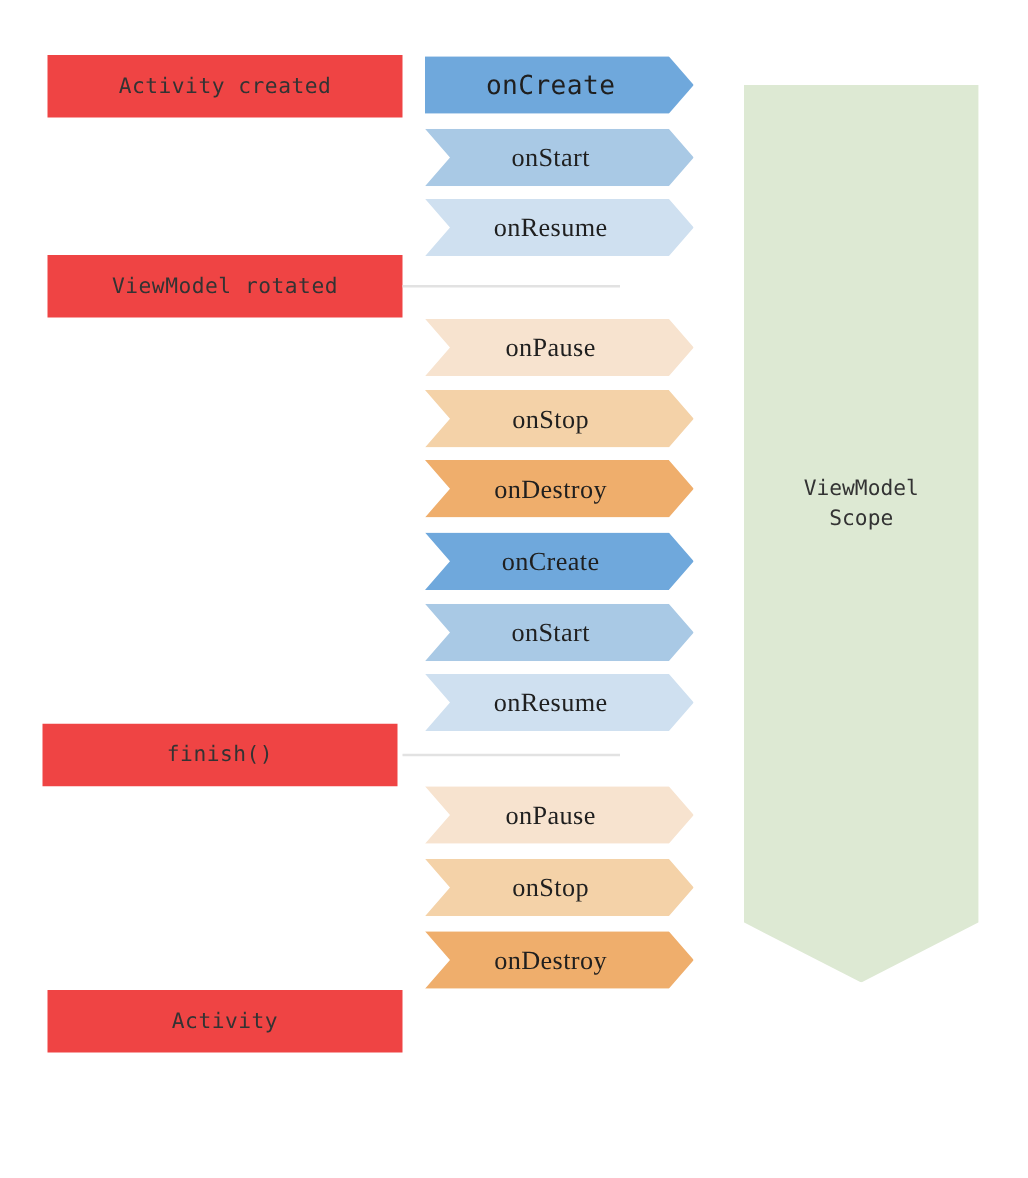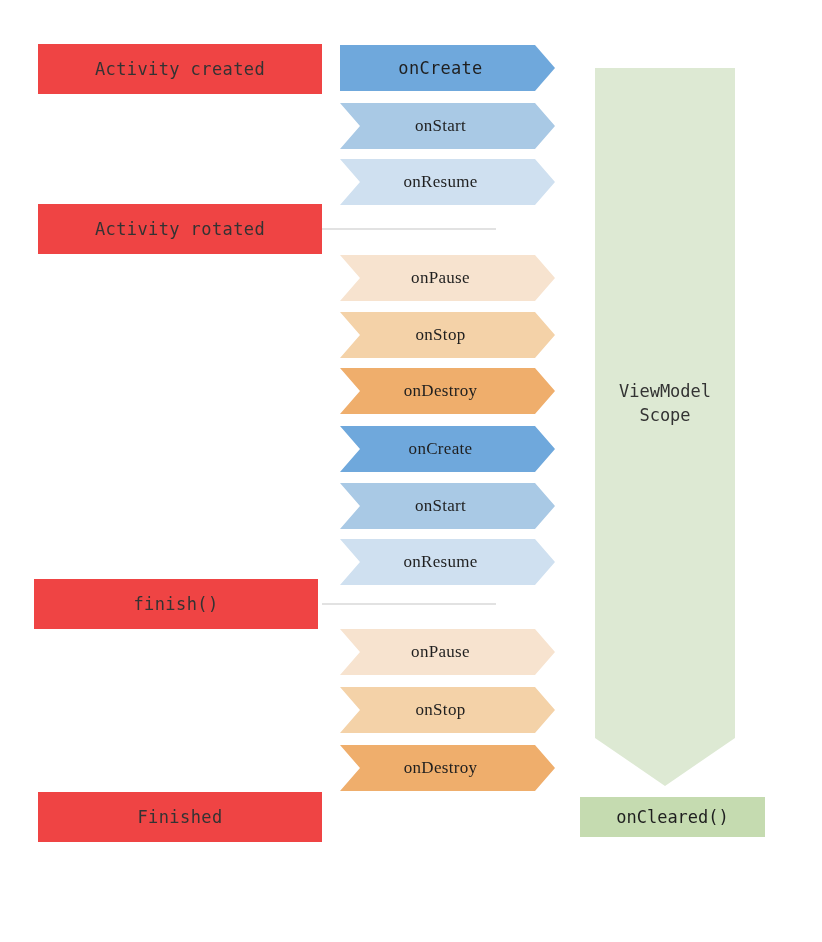--- a/index.html
+++ b/index.html
@@ -44,41 +44,41 @@
   
   .lifecycle-arrow {
     position: absolute;
     left: 340px;
     width: 215px;
     height: 46px;
     display: flex;
     align-items: center;
     justify-content: center;
     color: #1f1f1f;
-    font-size: 17px;
+    font-size: 21px;
     letter-spacing: 0.3px;
     box-sizing: border-box;
     padding-right: 14px;
   }
   
   .lifecycle-arrow.notched {
     clip-path: polygon(0% 0%, 90.7% 0%, 100% 50%, 90.7% 100%, 0% 100%, 9.3% 50%);
     font-family: Liberation Serif, serif;
   }
   
   .lifecycle-arrow.flat {
     clip-path: polygon(0% 0%, 90.7% 0%, 100% 50%, 90.7% 100%, 0% 100%);
   }
 
   
   #viewmodel-scope {
     position: absolute;
     left: 595px;
     top: 68px;
-    width: 140px;
+    width: 188px;
     height: 718px;
     background: #dde9d3;
     clip-path: polygon(0% 0%, 100% 0%, 100% 93.3%, 50% 100%, 0% 93.3%);
     display: flex;
     align-items: center;
     justify-content: center;
   }
   #viewmodel-scope .scope-text {
     color: #333333;
     font-size: 17px;
@@ -106,29 +106,29 @@
 </head>
 <body>
 
 <div id="diagram">
 
   <div id="state-labels-layer">
       <div class="state-label" style="left: 38px; top: 44px; width: 284px; height: 50px;">
         <span>Activity created</span>
       </div>
       <div class="state-label" style="left: 38px; top: 204px; width: 284px; height: 50px;">
-        <span>Activity rotated</span>
+        <span>ViewModel rotated</span>
       </div>
       <div class="connector" style="left: 322px; top: 228px; width: 174px;"></div>
       <div class="state-label" style="left: 34px; top: 579px; width: 284px; height: 50px;">
         <span>finish()</span>
       </div>
       <div class="connector" style="left: 322px; top: 603px; width: 174px;"></div>
       <div class="state-label" style="left: 38px; top: 792px; width: 284px; height: 50px;">
-        <span>Finished</span>
+        <span>Activity</span>
       </div>
     </div>
 
   <div id="arrows-layer">
       <div class="lifecycle-arrow flat" style="top: 45px; background: rgb(111, 168, 220);">
         <span>onCreate</span>
       </div>
       <div class="lifecycle-arrow notched" style="top: 103px; background: rgb(169, 201, 229);">
         <span>onStart</span>
       </div>
@@ -162,16 +162,13 @@
       <div class="lifecycle-arrow notched" style="top: 745px; background: rgb(239, 174, 108);">
         <span>onDestroy</span>
       </div>
     </div>
 
   <div id="viewmodel-scope">
     <div class="scope-text">ViewModel
 Scope</div>
   </div>
 
-  <div id="on-cleared-box">
-    <span>onCleared()</span>
-  </div>
 </div>
 
 </body></html>

